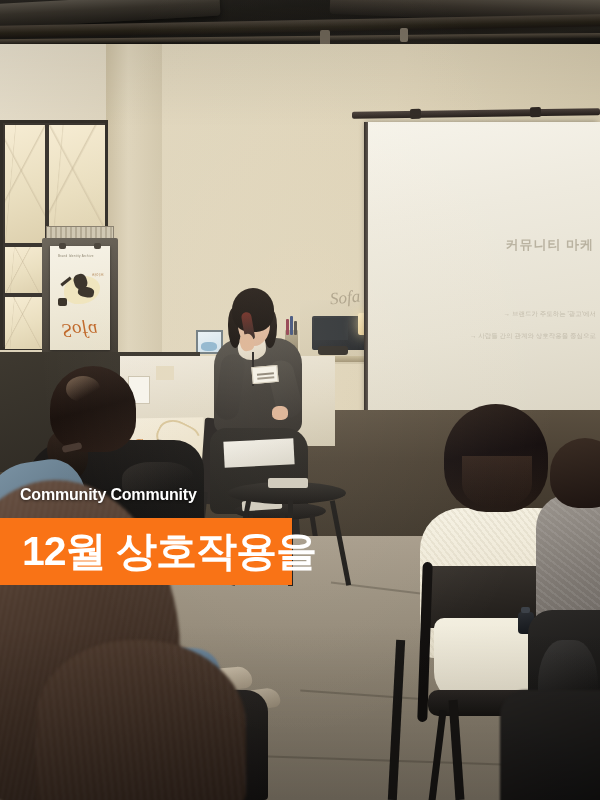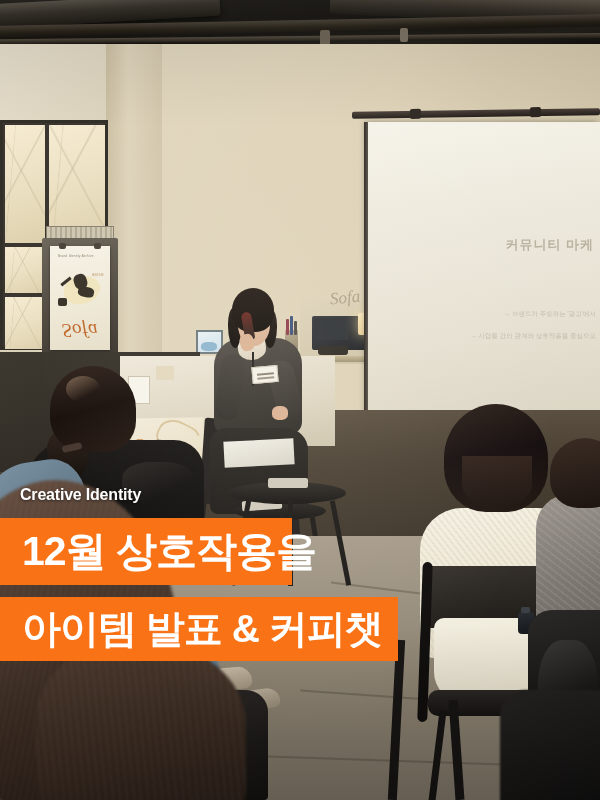--- a/index.html
+++ b/index.html
@@ -831,18 +831,17 @@
     <div class="fg-denim2"></div>
     <div class="fg-chair"></div>
     <div class="fg-black-right"></div>
     <div class="fg-hair"></div>
     <div class="fg-hair2"></div>
 
     <div class="grade"></div>
   </div>
 
   <div class="overlay">
-    <div class="kicker">Creative Identity</div>
+    <div class="kicker">Community Community</div>
     <div class="band band-1">12월 상호작용을</div>
-    <div class="band band-2">아이템 발표 &amp; 커피챗</div>
   </div>
 
 </div>
 
 </body></html>

